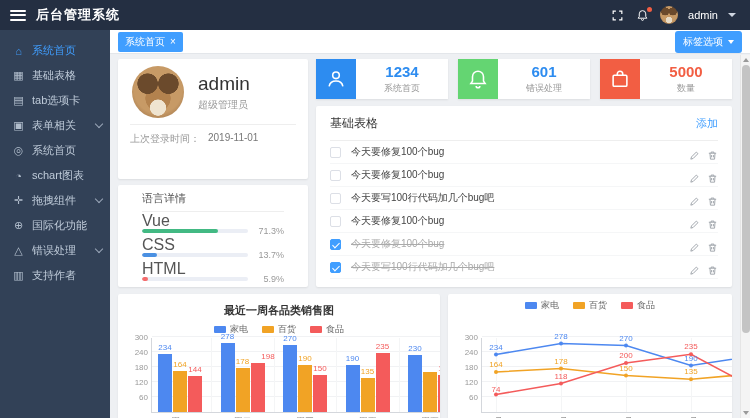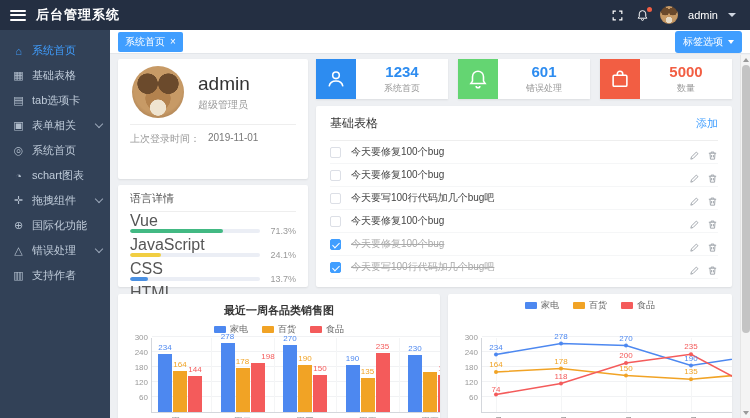--- a/index.html
+++ b/index.html
@@ -55,21 +55,21 @@
      radial-gradient(circle at 50% 62%, #b3824e 0 30%, transparent 31%),
      radial-gradient(circle at 50% 45%, #c79a66 0 62%, #8a6038 100%); }
   .profile-name { font-size:19px; color:#333; }
   .profile-role { font-size:10px; color:#999; margin-top:3px; }
   .profile-rows { padding-top:7px; }
   .p-row { display:flex; font-size:10px; color:#888; margin-bottom:6px; }
   .p-label { width:78px; color:#999; }
   .p-value { color:#777; }
 
   
-  .language-card { height:102px; padding:0 12px; }
+  .language-card { height:102px; padding:0 24px; }
   .lang-title { font-size:11px; color:#555; padding:6px 0 5px; border-bottom:1px solid #eee; }
   .lang-rows { padding-top:3px; }
   .lang-row { margin-bottom:3px; }
   .lang-name { font-size:16px; color:#555; line-height:11px; }
   .lang-bar-line { display:flex; align-items:center; gap:6px; }
   .lang-track { flex:1; height:4px; background:#ebeef5; border-radius:2px; overflow:hidden; }
   .lang-fill { height:100%; border-radius:2px; }
   .lang-pct { width:30px; font-size:9px; color:#999; text-align:right; }
 
   
@@ -231,29 +231,20 @@
         <div class="card language-card">
           <div class="lang-title">语言详情</div>
           <div class="lang-rows" id="lang-rows">
               <div class="lang-row">
                 <div class="lang-name">Vue</div>
                 <div class="lang-bar-line">
                   <div class="lang-track">
                     <div class="lang-fill" style="width: 71.3%; background: rgb(66, 185, 131);"></div>
                   </div>
                   <span class="lang-pct">71.3%</span>
-                </div>
-              </div>
-              <div class="lang-row">
-                <div class="lang-name">JavaScript</div>
-                <div class="lang-bar-line">
-                  <div class="lang-track">
-                    <div class="lang-fill" style="width: 24.1%; background: rgb(241, 206, 66);"></div>
-                  </div>
-                  <span class="lang-pct">24.1%</span>
                 </div>
               </div>
               <div class="lang-row">
                 <div class="lang-name">CSS</div>
                 <div class="lang-bar-line">
                   <div class="lang-track">
                     <div class="lang-fill" style="width: 13.7%; background: rgb(74, 144, 226);"></div>
                   </div>
                   <span class="lang-pct">13.7%</span>
                 </div>

